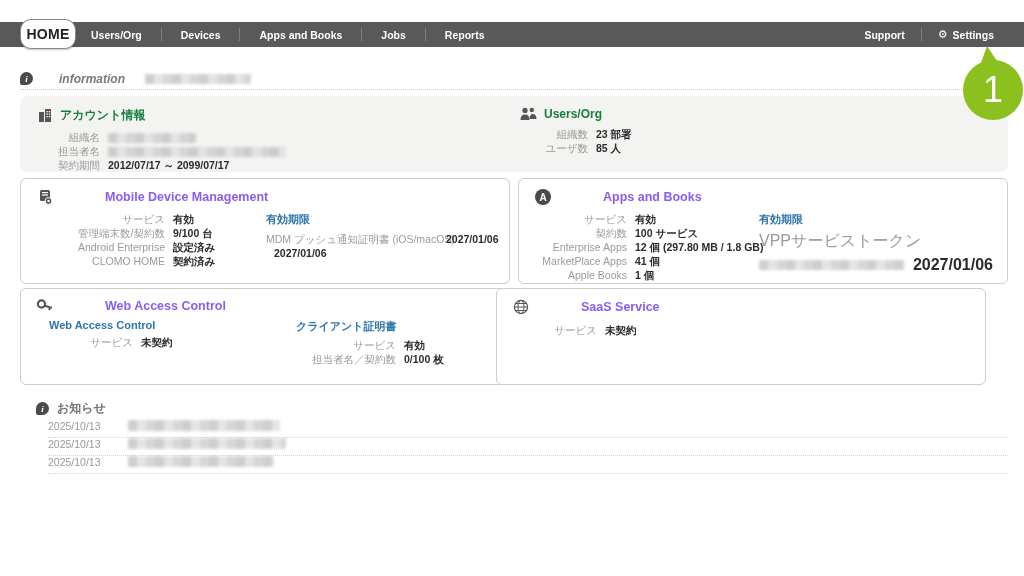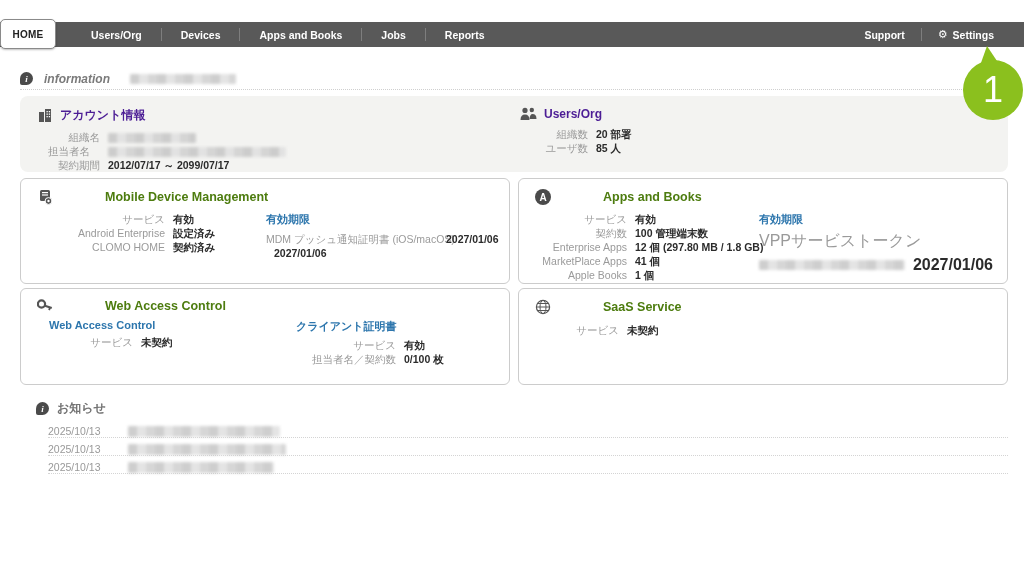--- a/index.html
+++ b/index.html
@@ -8,24 +8,24 @@
     position:relative; background:#ffffff; overflow:hidden;
     font-family:"Liberation Sans","DejaVu Sans",sans-serif;
     -webkit-font-smoothing:antialiased; color:#333;
   }
   
   .topbar {
     position:absolute; left:0; top:22px; width:1024px; height:25px;
     background:#595959; display:flex; align-items:center;
   }
   .home-tab {
-    position:absolute; left:0; top:19px; width:56px; height:30px; z-index:3;
-    background:#ffffff; border:1px solid #8a8a8a; border-radius:5px;
+    position:absolute; left:20px; top:19px; width:56px; height:30px; z-index:3;
+    background:#ffffff; border:1px solid #8a8a8a; border-radius:11px;
     display:flex; align-items:center; justify-content:center;
-    font-size:10px; font-weight:bold; color:#222; letter-spacing:.3px;
+    font-size:14px; font-weight:bold; color:#222; letter-spacing:.3px;
     box-shadow:0 1px 2px rgba(0,0,0,.25); cursor:pointer;
   }
   .nav-tabs { display:flex; align-items:center; margin-left:72px; height:100%; }
   .nav-tab {
     padding:0 19px; color:#ffffff; font-size:10.5px; font-weight:bold;
     height:100%; display:flex; align-items:center; cursor:pointer; white-space:nowrap;
   }
   .nav-sep { width:1px; height:13px; background:#7e7e7e; }
   .nav-right { margin-left:auto; display:flex; align-items:center; height:100%; padding-right:14px; }
   .nav-right .nav-tab { padding:0 16px; }
@@ -46,45 +46,45 @@
   }
   .row { display:flex; line-height:14px; font-size:10.5px; }
   .lbl { color:#9a9a9a; text-align:right; white-space:nowrap; }
   .val { color:#2b2b2b; font-weight:bold; padding-left:8px; white-space:nowrap; }
   .link { color:#2d76ad; font-weight:bold; font-size:11px; cursor:pointer; white-space:nowrap; }
   
   .info-bar {
     position:absolute; left:20px; top:68px; width:988px; height:22px;
     border-bottom:1px dotted #cfcfcf; display:flex; align-items:center;
   }
-  .info-bar .word { margin-left:11px; font-size:12px; font-weight:bold; font-style:italic; color:#7a7a7a; }
+  .info-bar .word { margin-left:26px; font-size:12px; font-weight:bold; font-style:italic; color:#7a7a7a; }
   
   .account-panel {
     position:absolute; left:20px; top:96px; width:988px; height:76px;
     background:#f3f3f1; border-radius:8px;
   }
   .panel-col { position:absolute; top:11px; }
   .panel-head { display:flex; align-items:center; gap:7px; margin-bottom:6px; }
-  .panel-title { font-size:12px; font-weight:bold; color:#4c1d95; cursor:pointer; }
+  .panel-title { font-size:12px; font-weight:bold; color:#15803d; cursor:pointer; }
   
   .card {
     position:absolute; background:#fff; border:1px solid #cccccc; border-radius:6px;
   }
   .card-head { position:absolute; left:16px; top:10px; display:flex; align-items:center; gap:8px; }
-  .card-title { font-size:12.5px; font-weight:bold; color:#4d7c0f;padding-left:44px; }
+  .card-title { font-size:12.5px; font-weight:bold; color:#8b5cf6;padding-left:44px; }
   .apps-icon {
     width:16px; height:16px; border-radius:50%; background:#4a4a4a; color:#fff;
     font-size:10px; font-weight:bold; display:flex; align-items:center; justify-content:center;
   }
   
   .notice-head { position:absolute; left:36px; top:400px; display:flex; align-items:center; gap:8px; }
   .notice-title { font-size:12px; font-weight:bold; color:#737373; }
   .notice-table { position:absolute; left:48px; top:420px; width:960px; }
   .notice-row {
-    height:18px; display:flex; align-items:flex-end;
+    height:18px; display:flex; align-items:flex-start;
     border-bottom:1px dotted #d4d4d4; font-size:10.5px;
   }
   .notice-date { color:#999; width:62px; }
   svg .ic { fill:#555; }
 </style>
 </head>
 <body>
 
 <div class="topbar">
   <div class="nav-tabs">
@@ -135,42 +135,42 @@
         <rect x="8.5" y="8" width="1.3" height="1.3" fill="#fff"></rect>
           <rect x="10.8" y="8" width="1.3" height="1.3" fill="#fff"></rect>
       </svg>
       <span class="panel-title">アカウント情報</span>
     </div>
     <div class="row">
       <span class="lbl" style="width:62px;">組織名</span>
       <span class="val"><span class="redact" style="width:88px;"></span></span>
     </div>
     <div class="row">
-      <span class="lbl" style="width:62px;text-align:center;">担当者名</span>
+      <span class="lbl" style="width:62px;">担当者名</span>
       <span class="val"><span class="redact" style="width:178px;"></span></span>
     </div>
     <div class="row">
       <span class="lbl" style="width:62px;">契約期間</span>
       <span class="val">2012/07/17 ～ 2099/07/17</span>
     </div>
   </div>
 
   <div class="panel-col" style="left:500px;">
     <div class="panel-head">
       <svg width="17" height="14" viewBox="0 0 17 14">
         <circle cx="5" cy="3.4" r="2.6" class="ic"></circle>
         <path d="M0.5 13 Q0.5 7.5 5 7.5 Q9.5 7.5 9.5 13 Z" class="ic"></path>
         <circle cx="11.8" cy="3" r="2.2" class="ic"></circle>
         <path d="M9.5 12 Q10 7 12.5 7 Q16.5 7 16.5 12 Z" class="ic"></path>
       </svg>
       <span class="panel-title">Users/Org</span>
     </div>
     <div class="row">
       <span class="lbl" style="width:68px;">組織数</span>
-      <span class="val">20 部署</span>
+      <span class="val">23 部署</span>
     </div>
     <div class="row">
       <span class="lbl" style="width:68px;">ユーザ数</span>
       <span class="val">85 人</span>
     </div>
   </div>
 </div>
 
 <div class="card" style="left:20px; top:178px; width:490px; height:106px;">
   <div class="card-head">
@@ -182,20 +182,24 @@
       <circle cx="11.5" cy="12" r="1.2" fill="#fff"></circle>
     </svg>
     <span class="card-title">Mobile Device Management</span>
   </div>
   <div style="position:absolute; left:16px; top:33px;">
     <div class="row">
       <span class="lbl" style="width:128px;">サービス</span>
       <span class="val">有効</span>
     </div>
     <div class="row">
+      <span class="lbl" style="width:128px;">管理端末数/契約数</span>
+      <span class="val">9/100 台</span>
+    </div>
+    <div class="row">
       <span class="lbl" style="width:128px;">Android Enterprise</span>
       <span class="val">設定済み</span>
     </div>
     <div class="row">
       <span class="lbl" style="width:128px;">CLOMO HOME</span>
       <span class="val">契約済み</span>
     </div>
   </div>
   <div style="position:absolute; left:245px; top:33px;">
     <div class="link">有効期限</div>
@@ -215,21 +219,21 @@
     <span class="apps-icon">A</span>
     <span class="card-title">Apps and Books</span>
   </div>
   <div style="position:absolute; left:16px; top:33px;">
     <div class="row">
       <span class="lbl" style="width:92px;">サービス</span>
       <span class="val">有効</span>
     </div>
     <div class="row">
       <span class="lbl" style="width:92px;">契約数</span>
-      <span class="val">100 管理端末数</span>
+      <span class="val">100 サービス</span>
     </div>
     <div class="row">
       <span class="lbl" style="width:92px;">Enterprise Apps</span>
       <span class="val">12 個 (297.80 MB / 1.8 GB)</span>
     </div>
     <div class="row">
       <span class="lbl" style="width:92px;">MarketPlace Apps</span>
       <span class="val">41 個</span>
     </div>
     <div class="row">
@@ -272,21 +276,21 @@
       <span class="lbl" style="width:100px;">サービス</span>
       <span class="val">有効</span>
     </div>
     <div class="row">
       <span class="lbl" style="width:100px;">担当者名／契約数</span>
       <span class="val">0/100 枚</span>
     </div>
   </div>
 </div>
 
-<div class="card" style="left:518px; top:288px; width:490px; height:97px;">
+<div class="card" style="left:496px; top:288px; width:490px; height:97px;">
   <div class="card-head">
     <svg width="16" height="16" viewBox="0 0 16 16">
       <circle cx="8" cy="8" r="6.6" fill="none" stroke="#555" stroke-width="1.2"></circle>
       <ellipse cx="8" cy="8" rx="3" ry="6.6" fill="none" stroke="#555" stroke-width="1"></ellipse>
       <line x1="1.4" y1="8" x2="14.6" y2="8" stroke="#555" stroke-width="1"></line>
       <line x1="2.4" y1="4.5" x2="13.6" y2="4.5" stroke="#555" stroke-width="1"></line>
       <line x1="2.4" y1="11.5" x2="13.6" y2="11.5" stroke="#555" stroke-width="1"></line>
     </svg>
     <span class="card-title">SaaS Service</span>
   </div>

